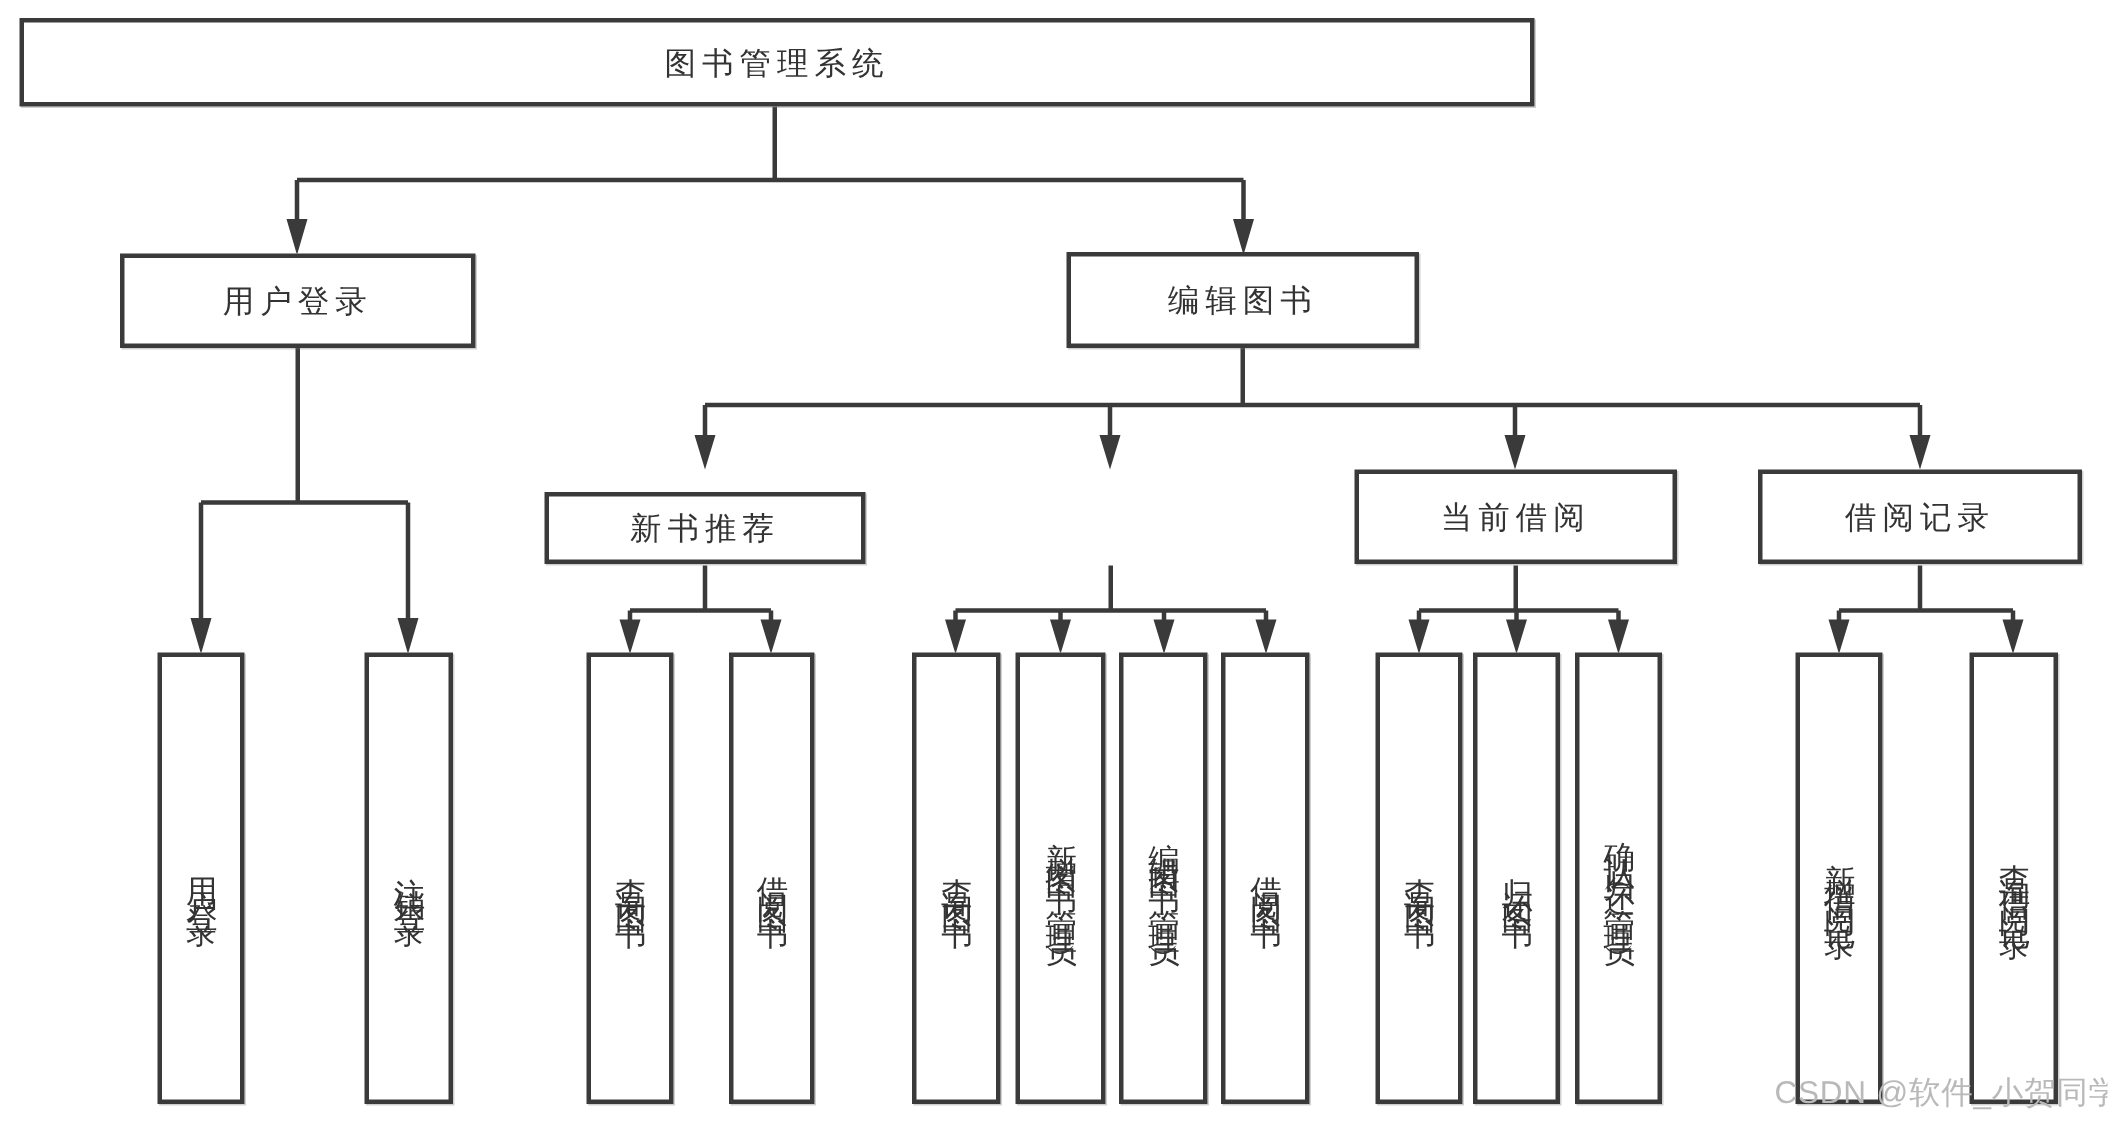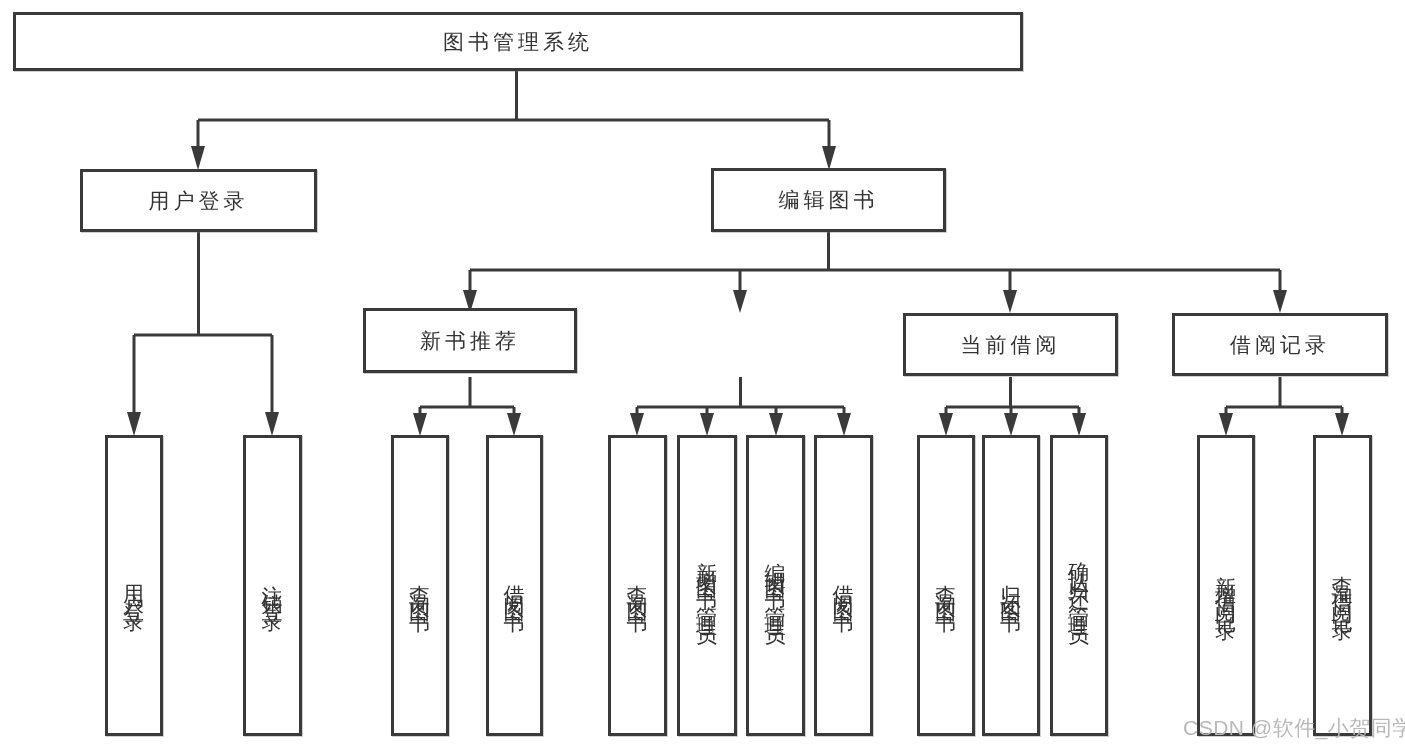--- a/index.html
+++ b/index.html
@@ -99,21 +99,21 @@
     <span>图书管理系统</span>
   </div>
 
   <div class="node" style="left:80px; top:169px; width:237px; height:63px;">
     <span>用户登录</span>
   </div>
   <div class="node" style="left:711px; top:168px; width:235px; height:64px;">
     <span>编辑图书</span>
   </div>
 
-  <div class="node" style="left:363px; top:308px; width:214px; height:65px;">
+  <div class="node" style="left:363px; top:328px; width:214px; height:48px;">
     <span>新书推荐</span>
   </div>
   <div class="node" style="left:903px; top:313px; width:215px; height:63px;">
     <span>当前借阅</span>
   </div>
   <div class="node" style="left:1172px; top:313px; width:216px; height:63px;">
     <span>借阅记录</span>
   </div>
 
   <div class="leaf" style="left:105px; width:58px;">

